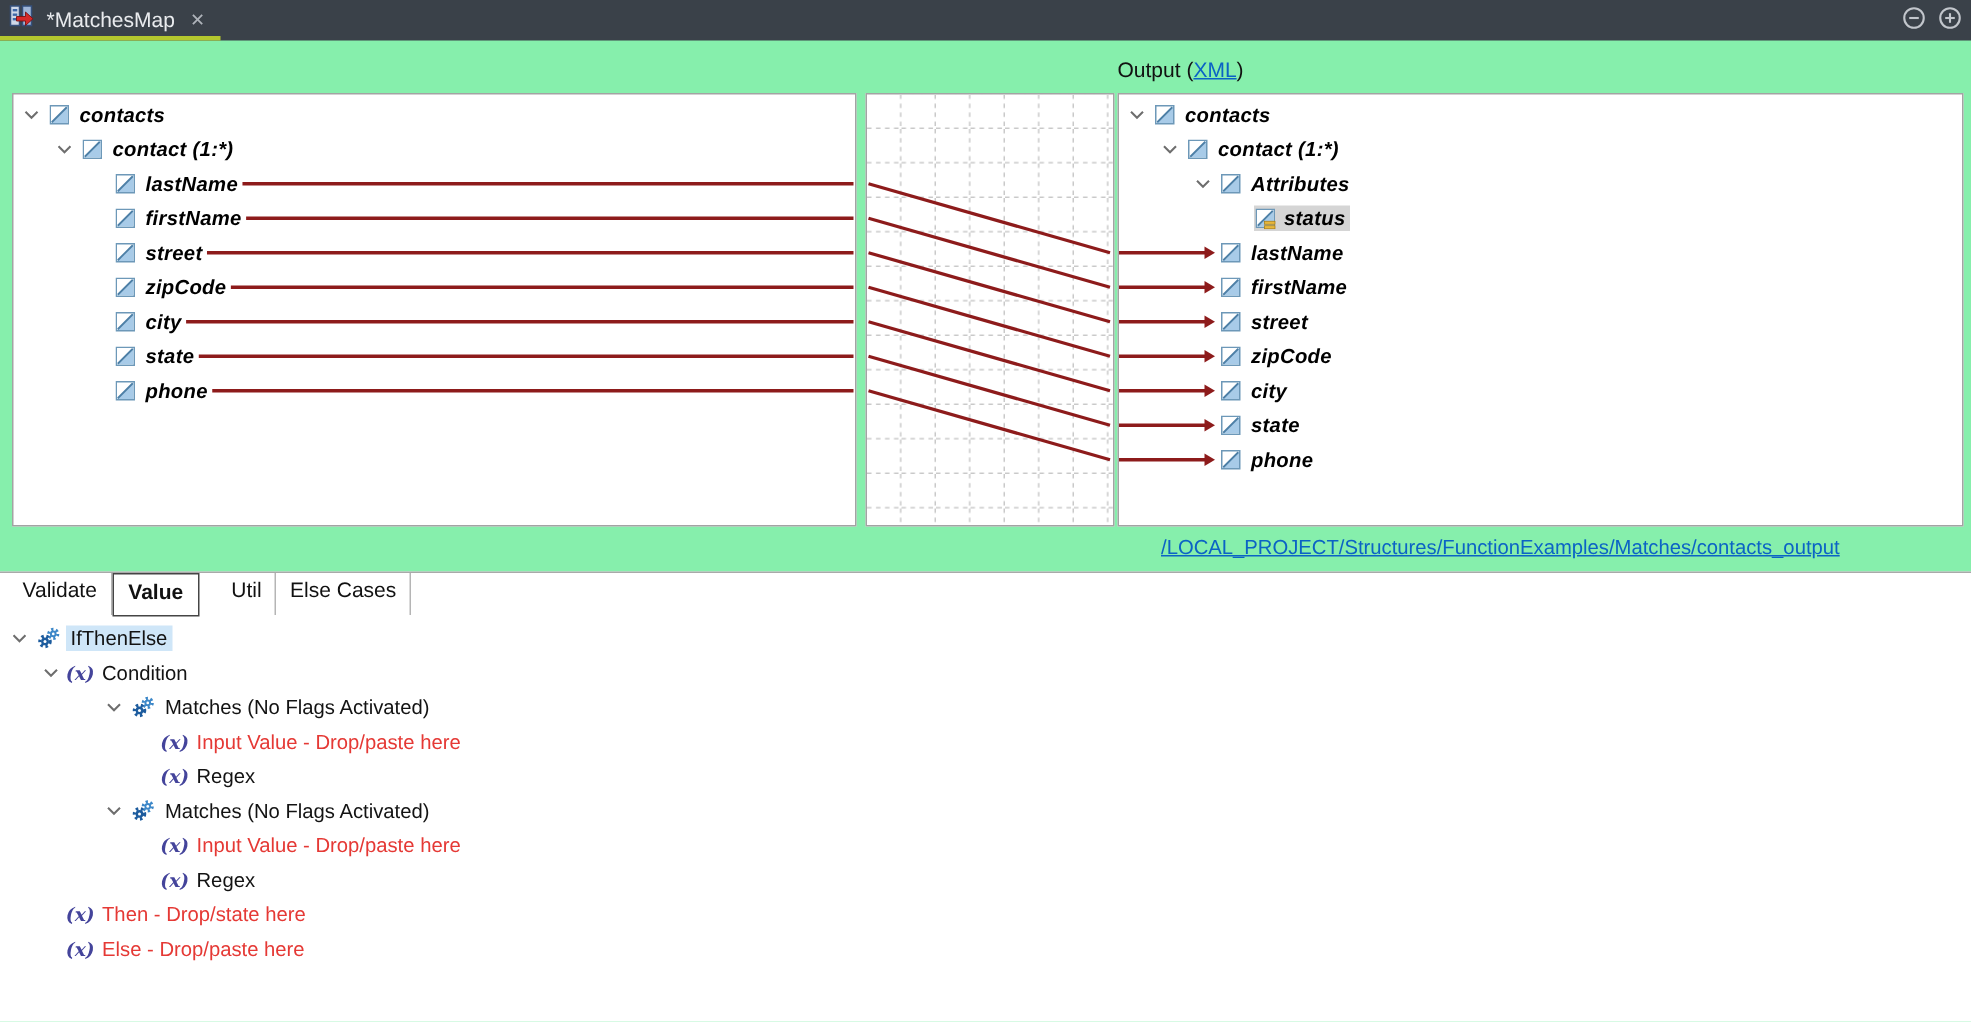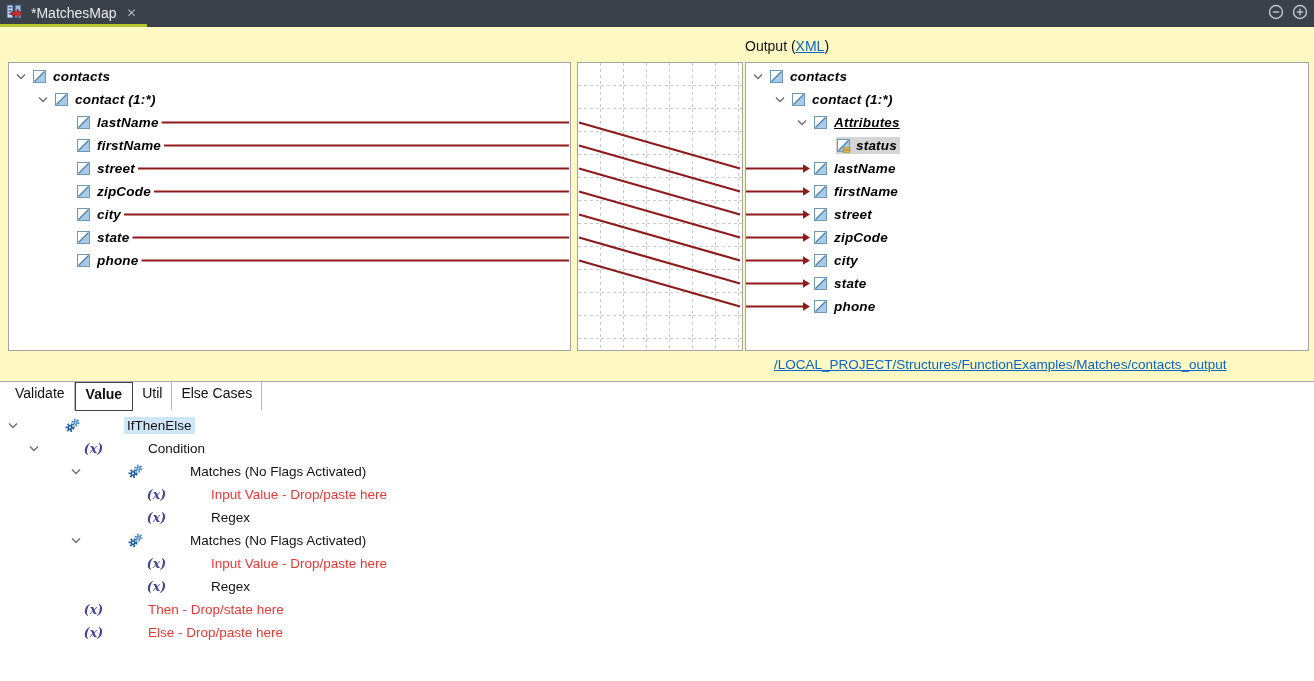--- a/index.html
+++ b/index.html
@@ -1,18 +1,18 @@
 <!DOCTYPE html>
 <html><head>
 <meta charset="utf-8">
 <style>
   * { margin:0; padding:0; box-sizing:border-box; }
   html,body { width:1314px; height:681px; background:#fff; overflow:hidden;
               font-family:"Liberation Sans", sans-serif; }
-  #stage { position:relative; width:1314px; height:681px; background:#fef9c3; }
+  #stage { position:relative; width:1314px; height:681px; background:#86efac; }
 
   
   .titlebar { position:absolute; left:0; top:0; width:1314px; height:27px;
               background:#3a4149; display:flex; align-items:center; }
   .doc-tab { display:flex; align-items:center; height:27px; padding:0 10px 0 6px; position:relative; }
   .doc-tab .tab-label { color:#e9ebee; font-size:14px; margin:0 10px 2px 8px; }
   .doc-tab .close-x { color:#aeb3ba; font-size:12px; margin-bottom:1px; cursor:pointer; }
   .tab-accent { position:absolute; left:0; top:24px; width:147px; height:3px; }
   .win-btns { position:absolute; right:6px; top:4px; display:flex; gap:8px; }
 
@@ -38,24 +38,24 @@
   
   .links-row { position:absolute; top:357px; width:1314px; height:18px; font-size:13.5px; }
 
   
   .bottom-pane { position:absolute; left:0; top:381px; width:1314px; height:300px;
                  border-top:1px solid #a9a9a9; background:#fff; }
   .tabs { display:flex; height:28px; padding-left:6px; font-size:14px; color:#111; }
   .tab { padding:3px 9px 4px 9px; border-right:1px solid #b5b5b5; cursor:pointer; }
   .tab:first-child { border-left:1px solid #b5b5b5; border-left:none; }
   .tab.active { font-weight:bold; border:1px solid #454545; padding:3px 10px 5px 10px;
-                margin:0 0 -1px 0; background:#fff; position:relative; z-index:2; }
+                margin:0 12px -1px 0; background:#fff; position:relative; z-index:2; }
 
   .fn-tree { padding-top:4px; }
-  .frow { height:23px; display:flex; align-items:center; white-space:nowrap; font-size:13.5px; color:#131313;gap:40px; }
+  .frow { height:23px; display:flex; align-items:center; white-space:nowrap; font-size:13.5px; color:#131313; }
   .frow .chev { width:18px; flex:0 0 18px; display:inline-flex; padding-left:2px; }
   .frow .ficon { width:17px; flex:0 0 17px; display:inline-flex; margin-right:3px; justify-content:center; }
   .fx-glyph { font-family:"DejaVu Serif", serif; font-style:italic; font-size:12.5px; color:#44449b; font-weight:bold; }
   .frow .flabel { padding:1px 3px; }
   .frow .flabel.red { color:#e53935; }
   .frow .flabel.selected { background:#cfe6f8; }
 
   
   #overlay { position:absolute; left:0; top:0; width:1314px; height:681px;
              pointer-events:none; z-index:5; }
@@ -249,21 +249,21 @@
           </span>
           <span class="nicon">
             <svg width="14" height="14" viewBox="0 0 14 14">
               <rect x="0.5" y="0.5" width="12" height="12" fill="#ffffff" stroke="#6d98b8"></rect>
               <polygon points="1,12 12,1 12,12" fill="#a8cbe8"></polygon>
               <line x1="1.5" y1="11.5" x2="11.5" y2="1.5" stroke="#4d7fa6" stroke-width="1.2"></line>
             </svg>
           </span>
           <span class="map-label">contact (1:*)</span>
         </div>
-        <div class="trow" style="padding-left: 48px; text-decoration: underline;">
+        <div class="trow" style="padding-left: 48px;">
           <span class="chev">
             <svg width="10" height="7" viewBox="0 0 10 7">
               <polyline points="1,1.5 5,5.5 9,1.5" fill="none" stroke="#6f6f6f" stroke-width="1.4"></polyline>
             </svg>
           </span>
           <span class="nicon">
             <svg width="14" height="14" viewBox="0 0 14 14">
               <rect x="0.5" y="0.5" width="12" height="12" fill="#ffffff" stroke="#6d98b8"></rect>
               <polygon points="1,12 12,1 12,12" fill="#a8cbe8"></polygon>
               <line x1="1.5" y1="11.5" x2="11.5" y2="1.5" stroke="#4d7fa6" stroke-width="1.2"></line>

